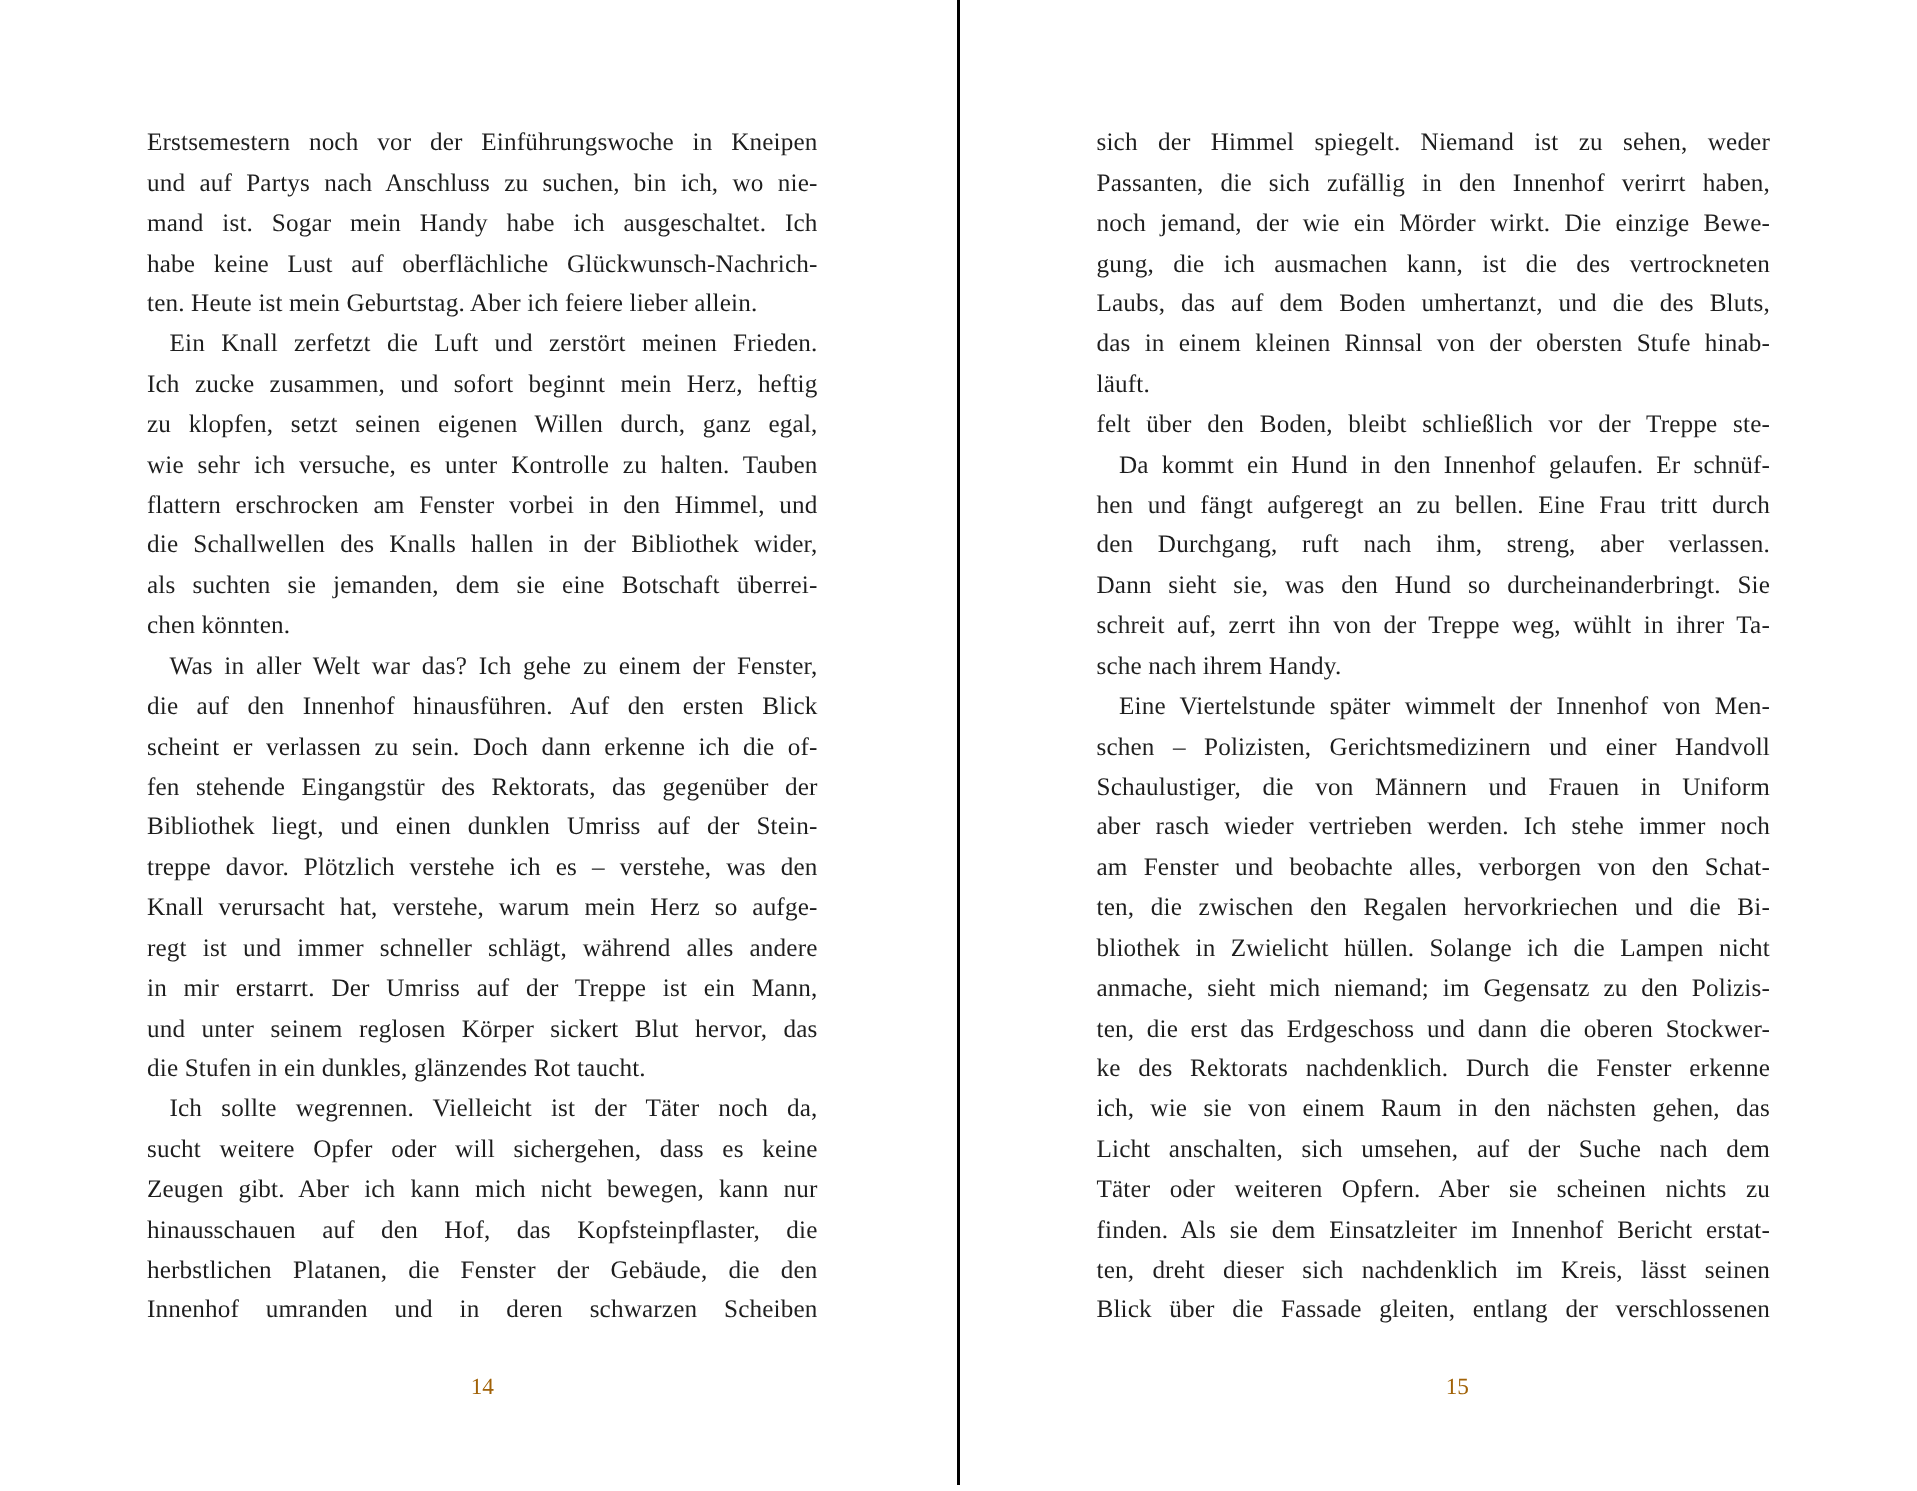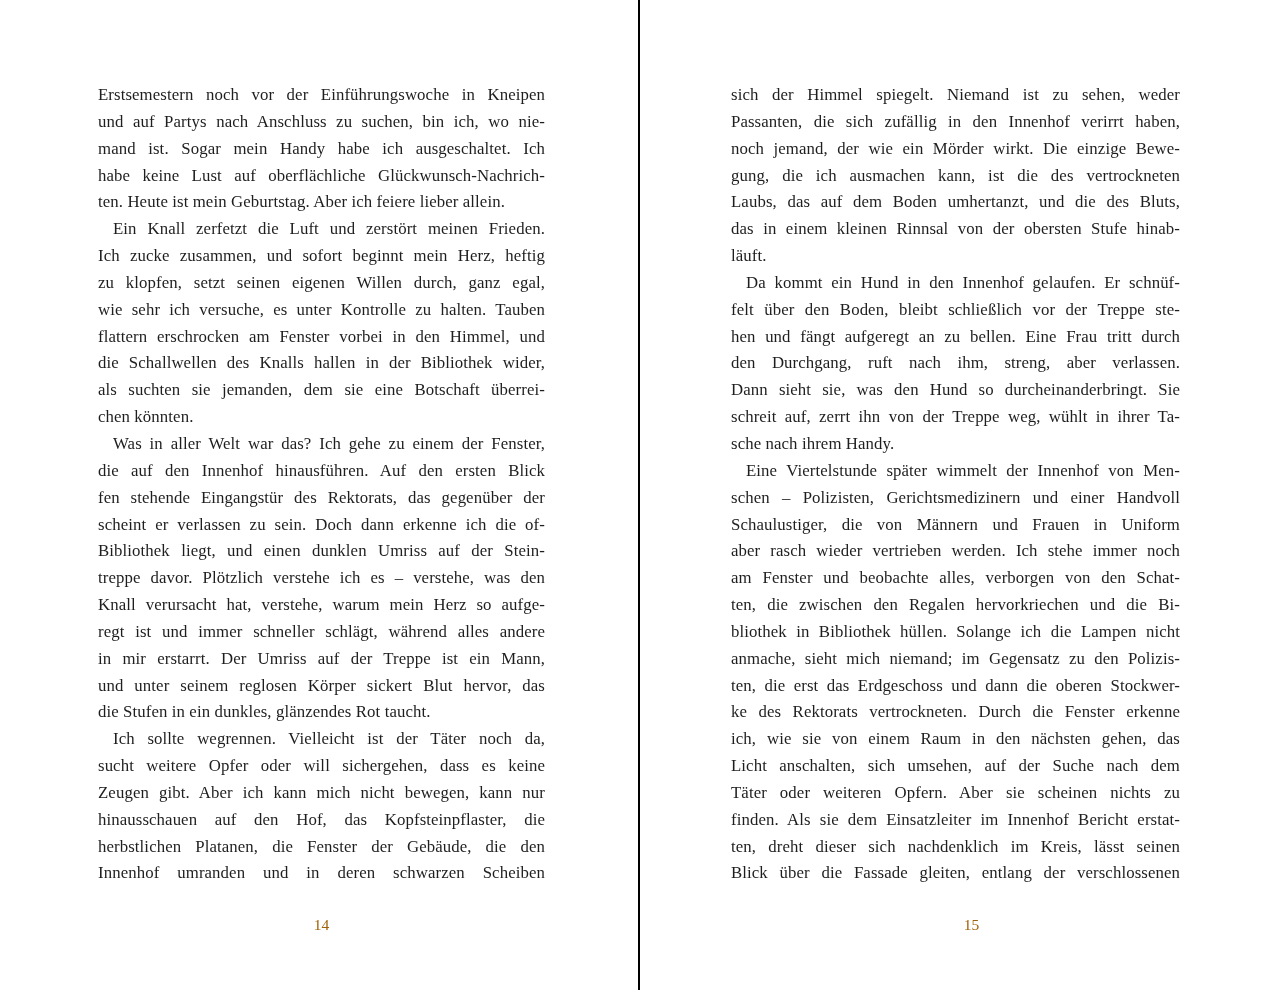--- a/index.html
+++ b/index.html
@@ -83,22 +83,22 @@
         <div class="line indent">Ein Knall zerfetzt die Luft und zerstört meinen Frieden.</div>
         <div class="line">Ich zucke zusammen, und sofort beginnt mein Herz, heftig</div>
         <div class="line">zu klopfen, setzt seinen eigenen Willen durch, ganz egal,</div>
         <div class="line">wie sehr ich versuche, es unter Kontrolle zu halten. Tauben</div>
         <div class="line">flattern erschrocken am Fenster vorbei in den Himmel, und</div>
         <div class="line">die Schallwellen des Knalls hallen in der Bibliothek wider,</div>
         <div class="line">als suchten sie jemanden, dem sie eine Botschaft überrei-</div>
         <div class="line end">chen könnten.</div>
         <div class="line indent">Was in aller Welt war das? Ich gehe zu einem der Fenster,</div>
         <div class="line">die auf den Innenhof hinausführen. Auf den ersten Blick</div>
+        <div class="line">scheint er verlassen zu sein. Doch dann erkenne ich die of-</div>
         <div class="line">fen stehende Eingangstür des Rektorats, das gegenüber der</div>
-        <div class="line">scheint er verlassen zu sein. Doch dann erkenne ich die of-</div>
         <div class="line">Bibliothek liegt, und einen dunklen Umriss auf der Stein-</div>
         <div class="line">treppe davor. Plötzlich verstehe ich es – verstehe, was den</div>
         <div class="line">Knall verursacht hat, verstehe, warum mein Herz so aufge-</div>
         <div class="line">regt ist und immer schneller schlägt, während alles andere</div>
         <div class="line">in mir erstarrt. Der Umriss auf der Treppe ist ein Mann,</div>
         <div class="line">und unter seinem reglosen Körper sickert Blut hervor, das</div>
         <div class="line end">die Stufen in ein dunkles, glänzendes Rot taucht.</div>
         <div class="line indent">Ich sollte wegrennen. Vielleicht ist der Täter noch da,</div>
         <div class="line">sucht weitere Opfer oder will sichergehen, dass es keine</div>
         <div class="line">Zeugen gibt. Aber ich kann mich nicht bewegen, kann nur</div>
@@ -113,37 +113,37 @@
 
   <div class="page page-right">
     <div class="text-block">
         <div class="line">sich der Himmel spiegelt. Niemand ist zu sehen, weder</div>
         <div class="line">Passanten, die sich zufällig in den Innenhof verirrt haben,</div>
         <div class="line">noch jemand, der wie ein Mörder wirkt. Die einzige Bewe-</div>
         <div class="line">gung, die ich ausmachen kann, ist die des vertrockneten</div>
         <div class="line">Laubs, das auf dem Boden umhertanzt, und die des Bluts,</div>
         <div class="line">das in einem kleinen Rinnsal von der obersten Stufe hinab-</div>
         <div class="line end">läuft.</div>
+        <div class="line">felt über den Boden, bleibt schließlich vor der Treppe ste-</div>
         <div class="line indent">Da kommt ein Hund in den Innenhof gelaufen. Er schnüf-</div>
-        <div class="line">felt über den Boden, bleibt schließlich vor der Treppe ste-</div>
         <div class="line">hen und fängt aufgeregt an zu bellen. Eine Frau tritt durch</div>
         <div class="line">den Durchgang, ruft nach ihm, streng, aber verlassen.</div>
         <div class="line">Dann sieht sie, was den Hund so durcheinanderbringt. Sie</div>
         <div class="line">schreit auf, zerrt ihn von der Treppe weg, wühlt in ihrer Ta-</div>
         <div class="line end">sche nach ihrem Handy.</div>
         <div class="line indent">Eine Viertelstunde später wimmelt der Innenhof von Men-</div>
         <div class="line">schen – Polizisten, Gerichtsmedizinern und einer Handvoll</div>
         <div class="line">Schaulustiger, die von Männern und Frauen in Uniform</div>
         <div class="line">aber rasch wieder vertrieben werden. Ich stehe immer noch</div>
         <div class="line">am Fenster und beobachte alles, verborgen von den Schat-</div>
         <div class="line">ten, die zwischen den Regalen hervorkriechen und die Bi-</div>
-        <div class="line">bliothek in Bibliothek hüllen. Solange ich die Lampen nicht</div>
+        <div class="line">bliothek in Zwielicht hüllen. Solange ich die Lampen nicht</div>
         <div class="line">anmache, sieht mich niemand; im Gegensatz zu den Polizis-</div>
         <div class="line">ten, die erst das Erdgeschoss und dann die oberen Stockwer-</div>
-        <div class="line">ke des Rektorats vertrockneten. Durch die Fenster erkenne</div>
+        <div class="line">ke des Rektorats nachdenklich. Durch die Fenster erkenne</div>
         <div class="line">ich, wie sie von einem Raum in den nächsten gehen, das</div>
         <div class="line">Licht anschalten, sich umsehen, auf der Suche nach dem</div>
         <div class="line">Täter oder weiteren Opfern. Aber sie scheinen nichts zu</div>
         <div class="line">finden. Als sie dem Einsatzleiter im Innenhof Bericht erstat-</div>
         <div class="line">ten, dreht dieser sich nachdenklich im Kreis, lässt seinen</div>
         <div class="line">Blick über die Fassade gleiten, entlang der verschlossenen</div>
       </div>
     <div class="page-number">15</div>
   </div>
 

